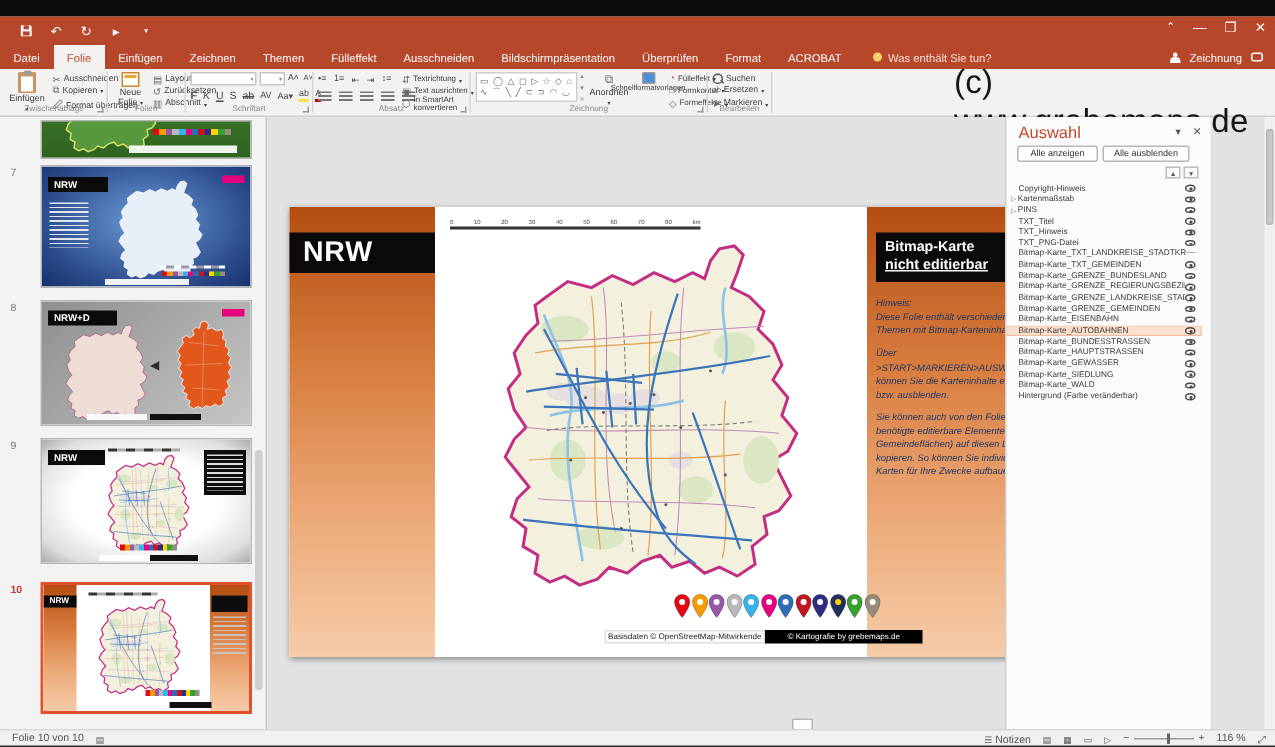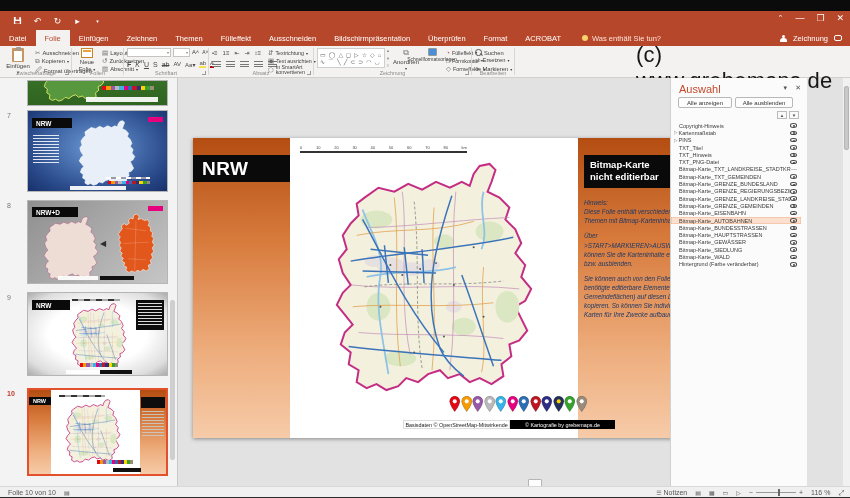--- a/index.html
+++ b/index.html
@@ -73,21 +73,21 @@
   
   .canvas { left:178px; top:78px; width:519px; height:408px; background:#e2e2e2; }
   .slide { position:absolute; left:15px; top:60px; width:503px; height:300px; background:#fff;
            box-shadow:0 1px 4px rgba(0,0,0,.4); }
   .slide .band-l { left:0; width:97px; }
   .slide .band-r { left:385px; width:118px; }
   .nrw-bar { position:absolute; left:0; top:17px; width:97px; height:27px; background:#0a0a0a; color:#fff;
              font-size:19px; font-weight:bold; display:flex; align-items:center; padding-left:9px; letter-spacing:.5px; }
   .info-box { position:absolute; left:391px; top:17px; width:106px; background:#0a0a0a; color:#fff;
               padding:4px 6px; font-size:9.5px; font-weight:bold; line-height:1.3; }
-  .info-box .u { }
+  .info-box .u { text-decoration:underline; }
   .note { position:absolute; left:391px; top:60px; width:103px; color:#1f3864; font-style:italic;
           font-size:6.3px; line-height:1.45; }
   .note p { margin-bottom:6px; }
   .scalebar { position:absolute; left:107px; top:8px; width:167px; }
   .scalebar .ticks { display:flex; justify-content:space-between; font-size:4px; color:#444; line-height:4px; }
   .scalebar .bar { margin-top:1px; height:2px;
       background:repeating-linear-gradient(90deg,#1a1a1a 0 18.5px,#9b9b9b 18.5px 37px); border:0.5px solid #333; }
   .mapwrap { position:absolute; left:100px; top:20px; width:282px; height:238px; }
   .pinsrow { position:absolute; left:256px; top:252px; width:138px; height:28px; display:flex; }
   .pinsrow svg { width:11.5px; height:28px; filter:drop-shadow(0 0 .3px rgba(0,0,0,.4)); }

